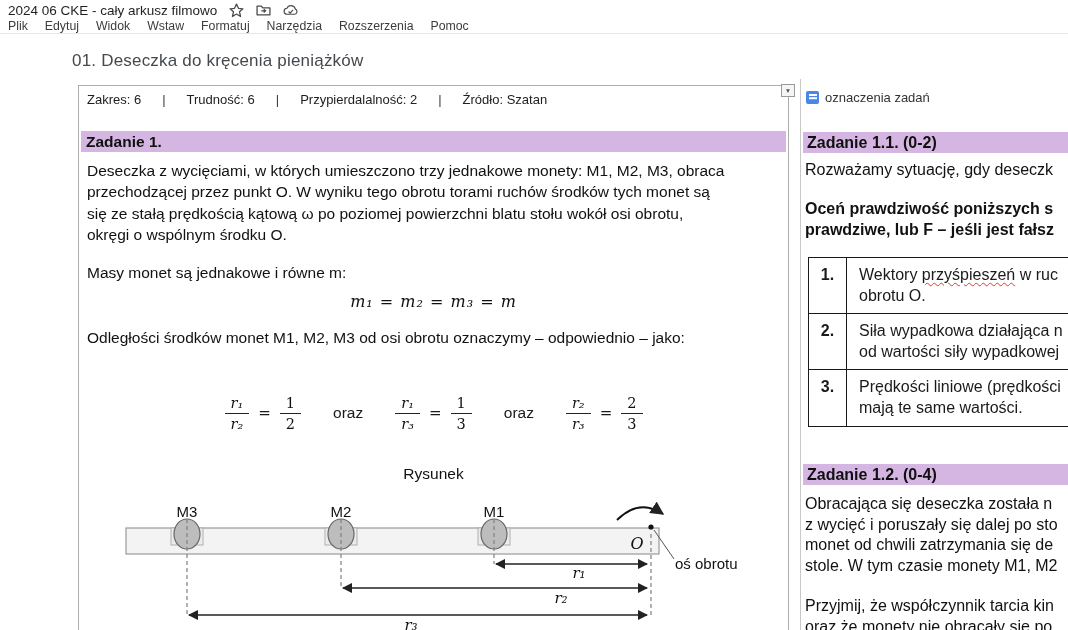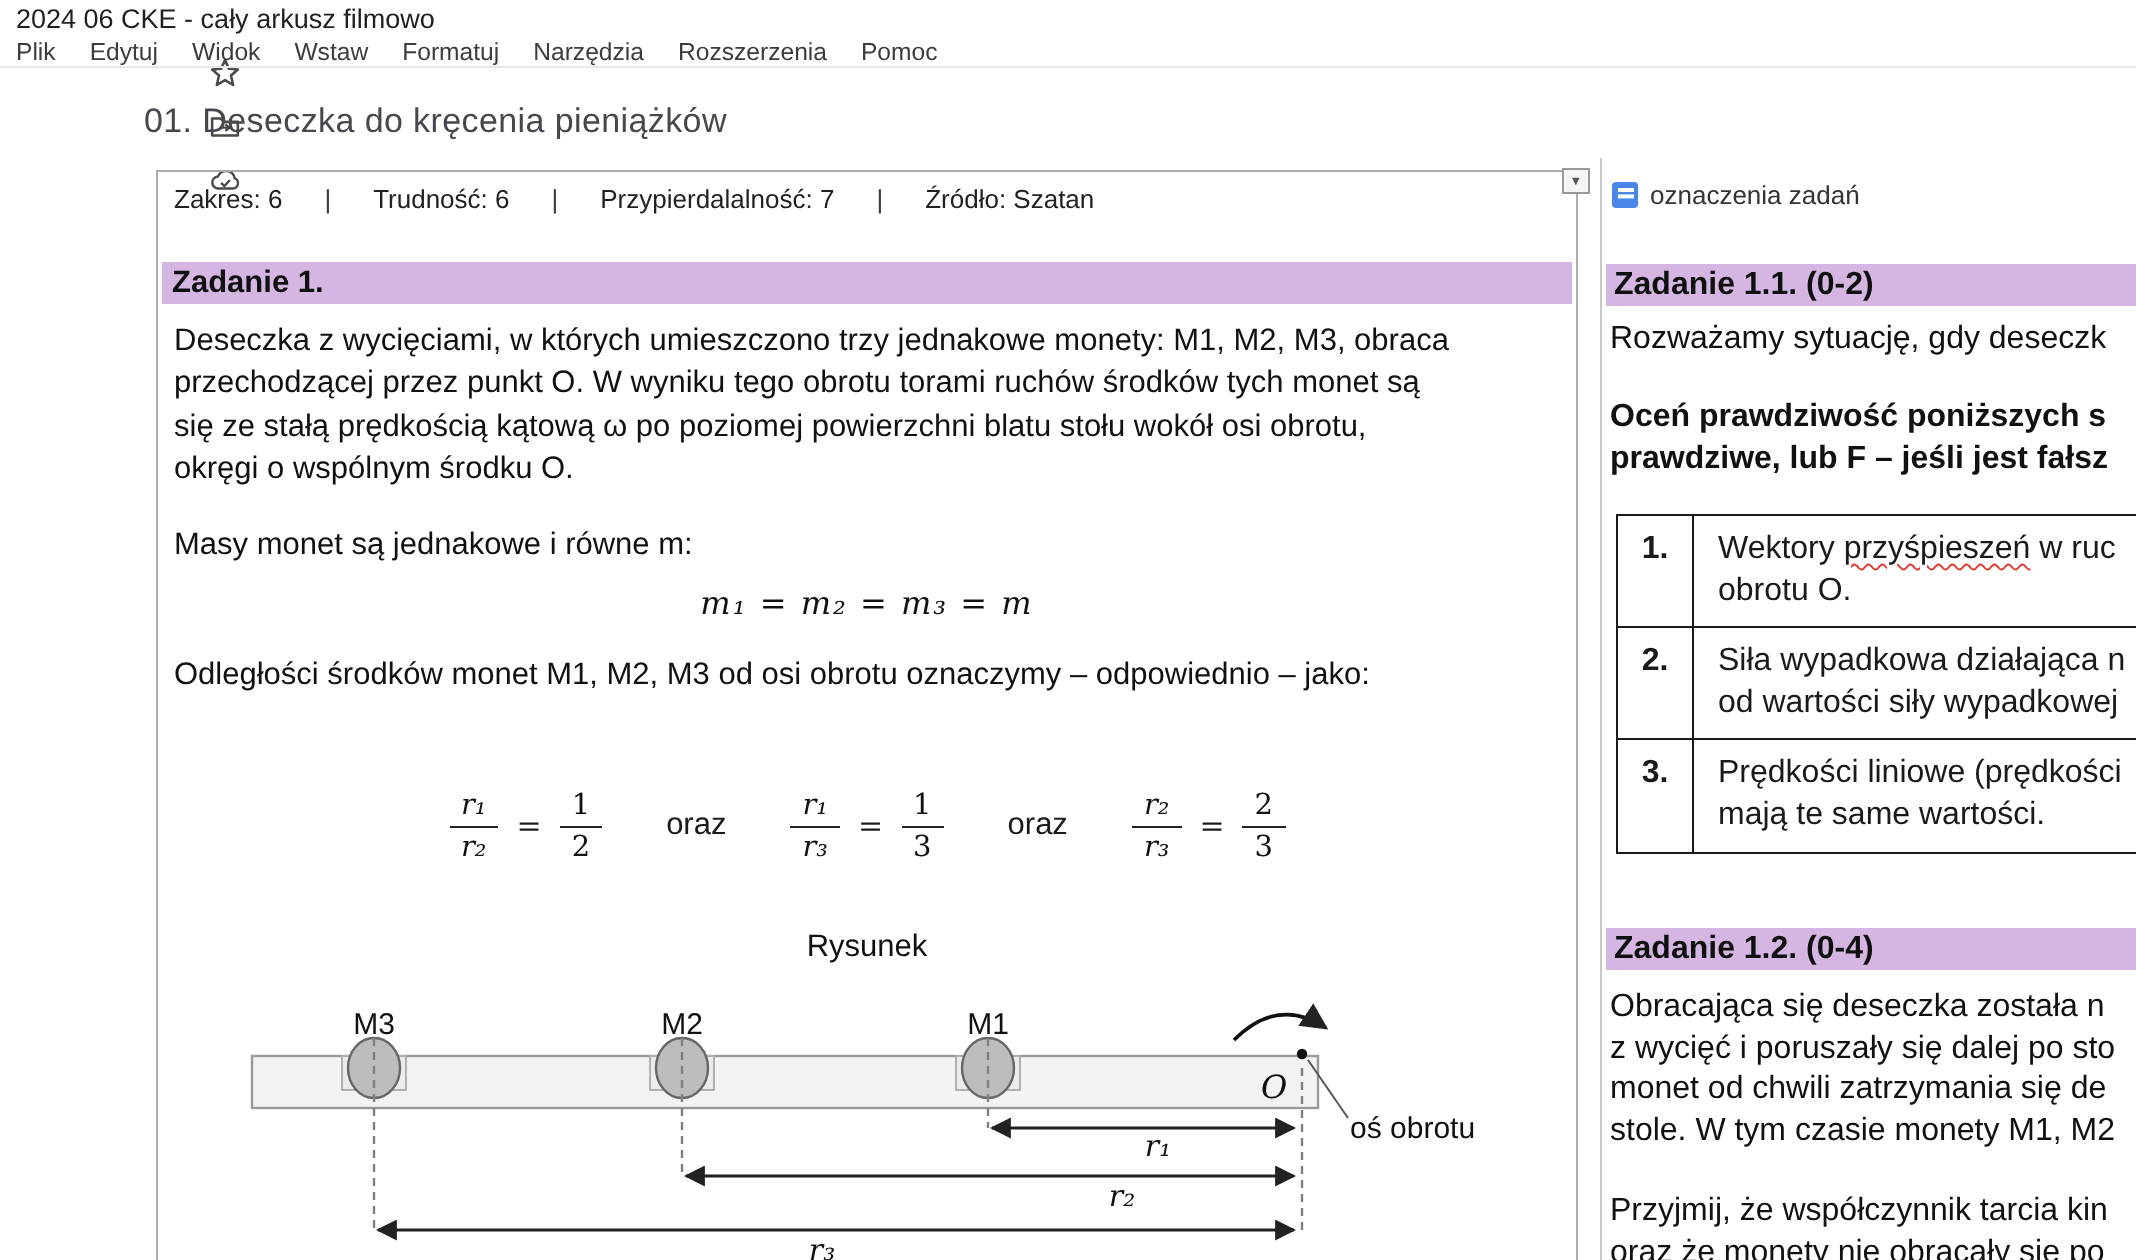--- a/index.html
+++ b/index.html
@@ -1,20 +1,20 @@
 <!DOCTYPE html>
 <html><head>
 <meta charset="utf-8">
 <style>
   * { margin:0; padding:0; box-sizing:border-box; }
   html,body { width:1068px; height:630px; overflow:hidden; background:#fff;
     font-family:"Liberation Sans","DejaVu Sans",sans-serif; color:#1a1a1a; }
 
   
-  .titlebar { position:absolute; top:2px; left:8px; display:flex; align-items:center; gap:12px; height:16px;flex-direction:column; }
+  .titlebar { position:absolute; top:2px; left:8px; display:flex; align-items:center; gap:12px; height:16px; }
   .doc-title { font-size:13.5px; color:#1f1f1f; }
   .tb-icon { width:15px; height:15px; display:inline-block; }
   .menubar { position:absolute; top:19px; left:8px; display:flex; gap:17px; font-size:12.3px; color:#3a3d40; }
   .menubar span { cursor:default; }
   .topline { position:absolute; top:33px; left:0; width:1068px; height:1px; background:#e7e7e7; }
 
   .page-heading { position:absolute; top:51px; left:72px; font-size:17px; color:#45494e; letter-spacing:.2px; }
 
   
   .contentbox { position:absolute; left:78px; top:85px; width:711px; height:570px;
@@ -114,21 +114,21 @@
 
 <div class="page-heading">01. Deseczka do kręcenia pieniążków</div>
 
 <div class="contentbox">
 
   <div class="meta">
     <span>Zakres: 6</span>
     <span class="sep">|</span>
     <span>Trudność: 6</span>
     <span class="sep">|</span>
-    <span>Przypierdalalność: 7</span>
+    <span>Przypierdalalność: 2</span>
     <span class="sep">|</span>
     <span>Źródło: Szatan</span>
   </div>
 
   <div class="task-bar bar-1" style="background: rgb(213, 182, 226);">Zadanie 1.</div>
 
   <div class="p p1">
     <div>Deseczka z wycięciami, w których umieszczono trzy jednakowe monety: M1, M2, M3, obraca</div>
     <div>przechodzącej przez punkt O. W wyniku tego obrotu torami ruchów środków tych monet są</div>
     <div>się ze stałą prędkością kątową ω po poziomej powierzchni blatu stołu wokół osi obrotu,</div>

